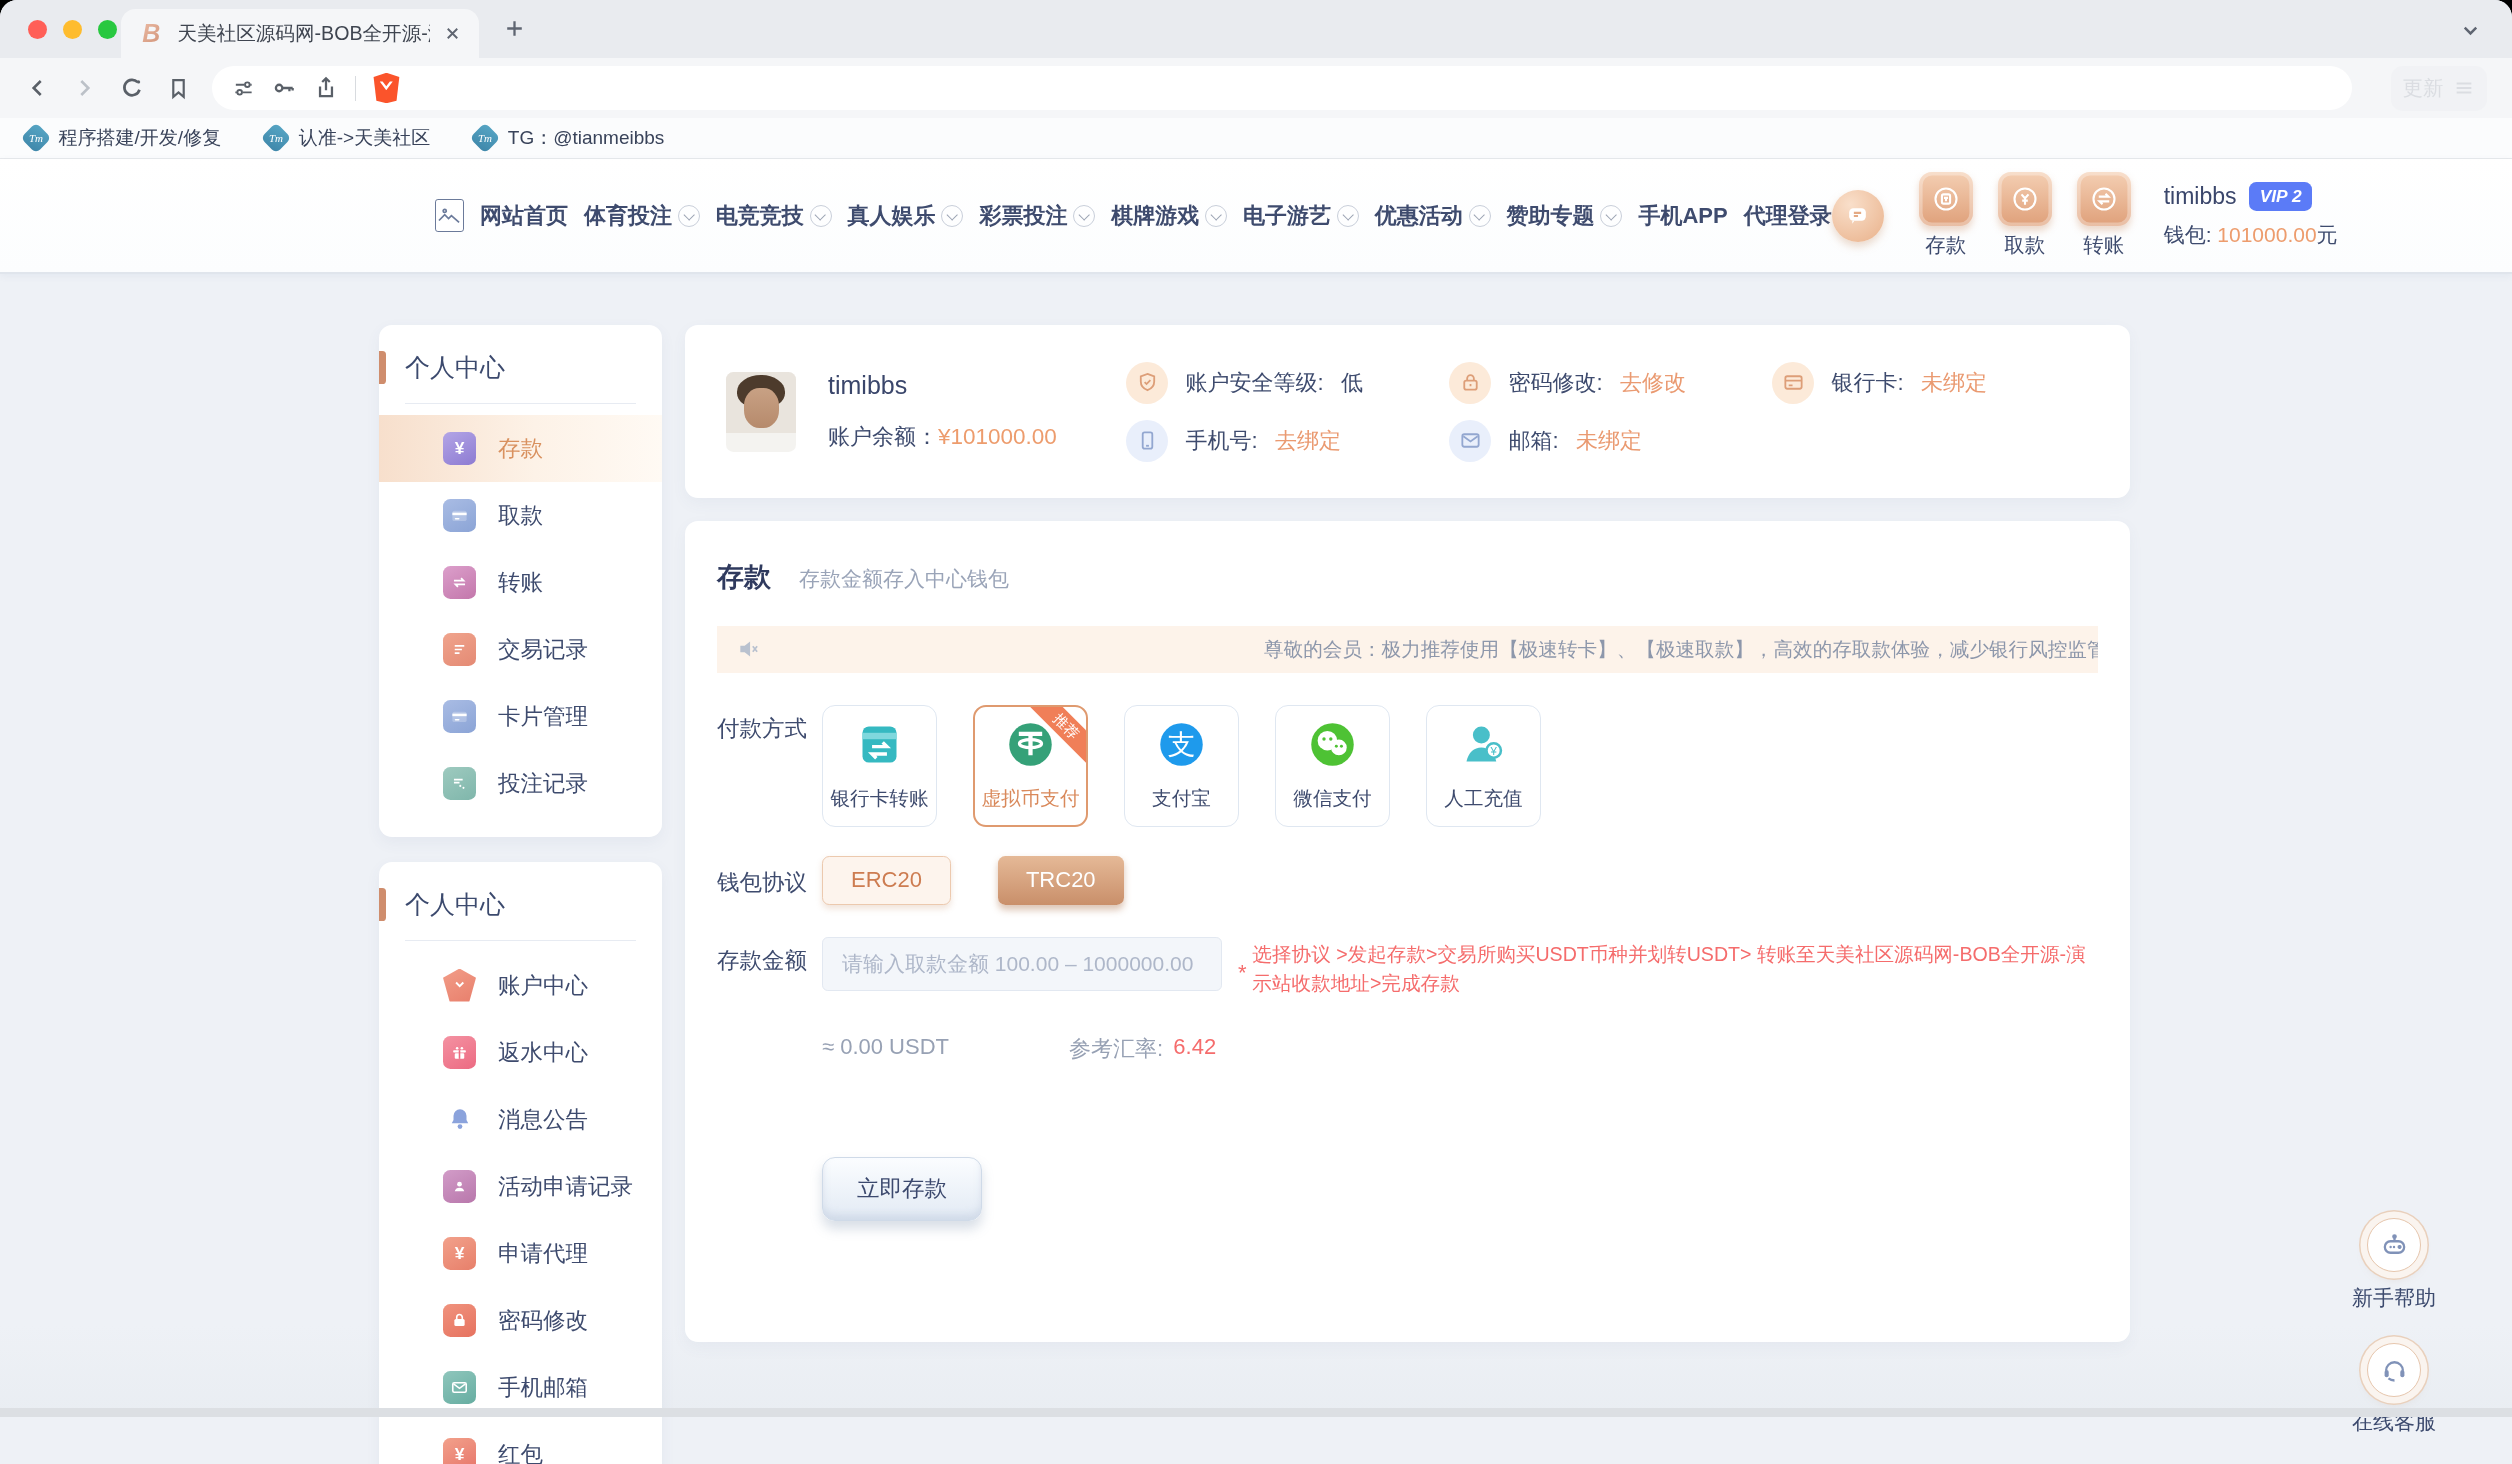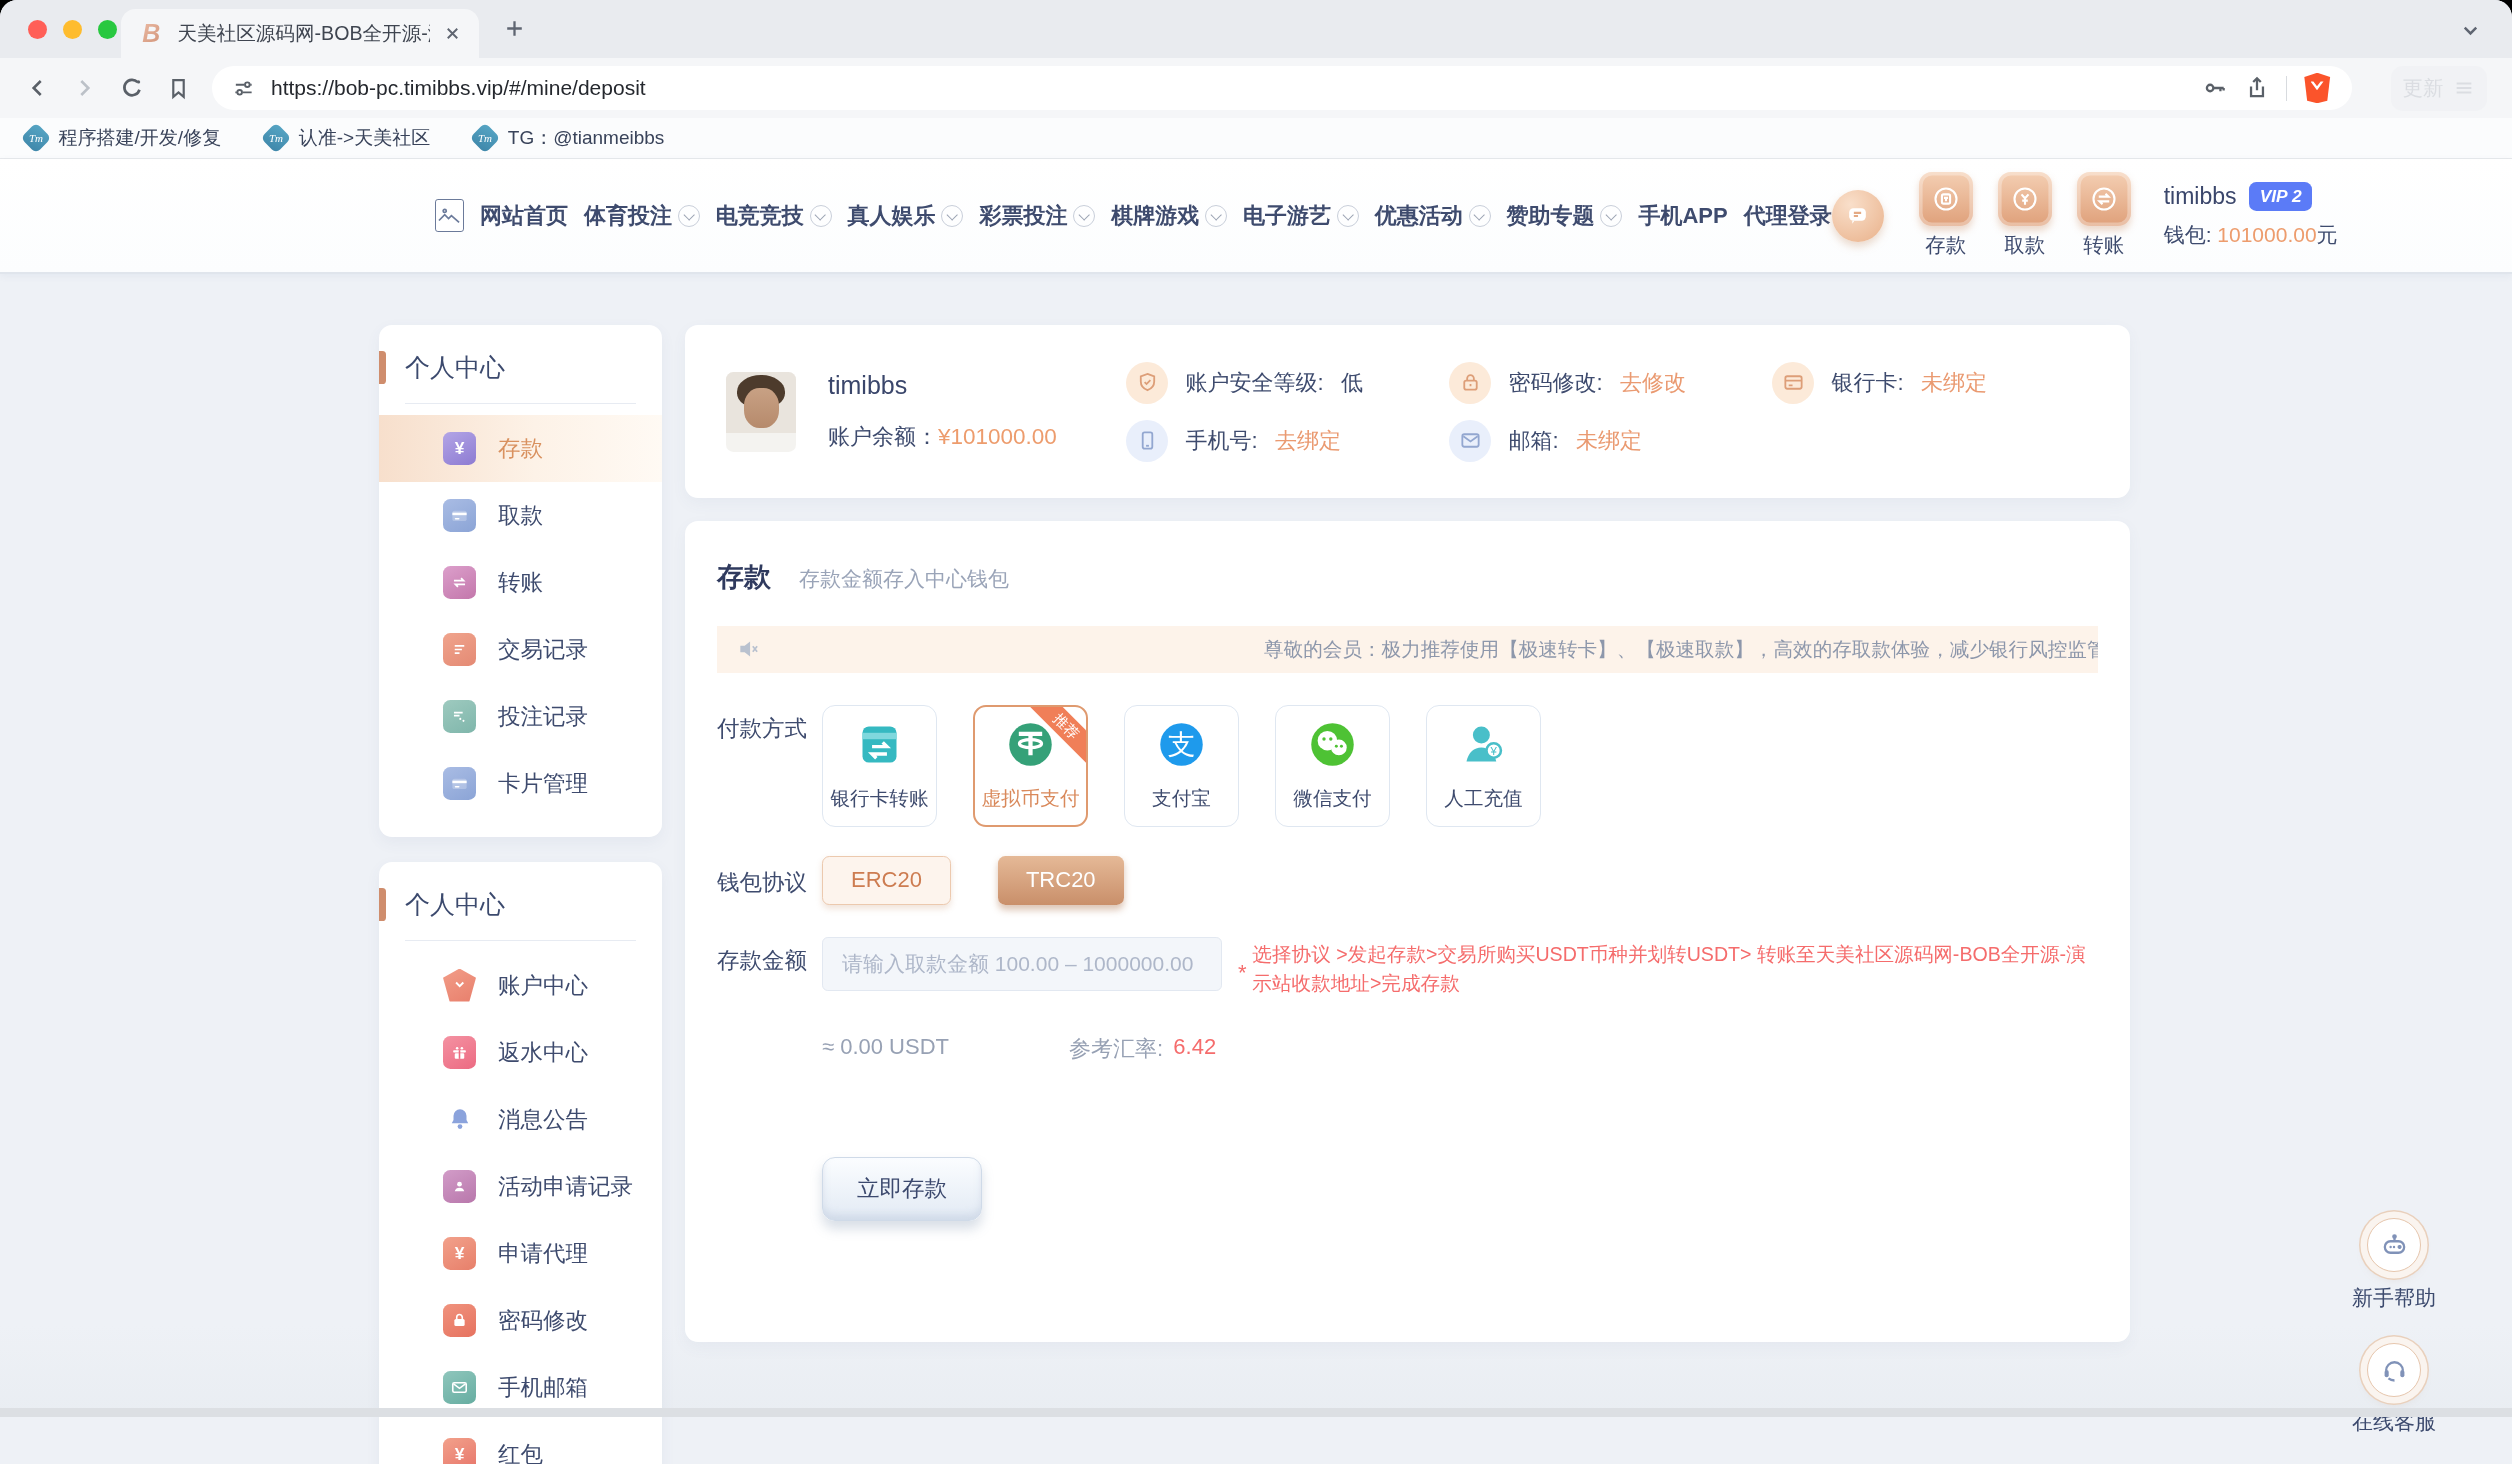--- a/index.html
+++ b/index.html
@@ -168,21 +168,20 @@
         </svg>
     </span>
     <div class="urlbar">
       <span class="tb-ico">
         <svg width="23" height="23" viewBox="0 0 24 24" stroke="currentColor" stroke-width="2" fill="none">
             <path d="M4 8h9M19 8h1.5M3.5 16h1.6M11 16h9.5"></path>
             <circle cx="16" cy="8" r="2.4"></circle>
             <circle cx="8" cy="16" r="2.4"></circle>
           </svg>
       </span>
-      <span class="url-text">https://bob-pc.timibbs.vip/#/mine/deposit</span>
       <span class="tb-ico">
         <svg width="26" height="26" viewBox="0 0 24 24" stroke="currentColor" stroke-width="2.1" fill="none">
             <circle cx="7.5" cy="12" r="3"></circle>
             <path d="M10.5 12H20M17 12v3M20 12v2.4"></path>
           </svg>
       </span>
       <span class="tb-ico">
         <svg width="26" height="26" viewBox="0 0 24 24" stroke="currentColor" stroke-width="2.1" fill="none">
             <path d="M12 14V3.5M8.5 6.5L12 3l3.5 3.5"></path>
             <path d="M6.5 10.5v9h11v-9"></path>
@@ -350,38 +349,38 @@
           </div>
           <div class="side-item">
             <span class="si-ico" style="background:linear-gradient(150deg,#f0a48d,#e48a74)">
               <svg width="19" height="19" viewBox="0 0 24 24" stroke="#fff" stroke-width="2.2" fill="none">
                   <path d="M6 7.5h12M6 12h9M6 16.5h6"></path>
                 </svg>
             </span>
             <span>交易记录</span>
           </div>
           <div class="side-item">
+            <span class="si-ico" style="background:linear-gradient(150deg,#a9bce4,#8ba4d6)">
+              <svg width="19" height="19" viewBox="0 0 24 24" fill="none">
+                  <rect x="3" y="6" width="18" height="13" rx="2.4" fill="#fff" opacity=".25"></rect>
+                  <rect x="3" y="8.4" width="18" height="3.2" fill="#fff"></rect>
+                  <rect x="6" y="15" width="6" height="2" rx="1" fill="#fff"></rect>
+                </svg>
+            </span>
+            <span>卡片管理</span>
+          </div>
+          <div class="side-item">
             <span class="si-ico" style="background:linear-gradient(150deg,#9ecabf,#7fb6ab)">
               <svg width="19" height="19" viewBox="0 0 24 24" stroke="#fff" stroke-width="2.2" fill="none">
                   <path d="M5 7h11M5 11h7"></path>
                   <circle cx="13" cy="15" r="1.3" fill="#fff" stroke="none"></circle>
                   <circle cx="17" cy="17.5" r="1.3" fill="#fff" stroke="none"></circle>
                 </svg>
             </span>
             <span>投注记录</span>
-          </div>
-          <div class="side-item">
-            <span class="si-ico" style="background:linear-gradient(150deg,#a9bce4,#8ba4d6)">
-              <svg width="19" height="19" viewBox="0 0 24 24" fill="none">
-                  <rect x="3" y="6" width="18" height="13" rx="2.4" fill="#fff" opacity=".25"></rect>
-                  <rect x="3" y="8.4" width="18" height="3.2" fill="#fff"></rect>
-                  <rect x="6" y="15" width="6" height="2" rx="1" fill="#fff"></rect>
-                </svg>
-            </span>
-            <span>卡片管理</span>
           </div>
         </div>
       </div>
 
       <div class="side-card">
         <div class="side-title">个人中心</div>
         <div class="side-items">
           <div class="side-item">
             <span class="si-ico diamond" style="background:linear-gradient(150deg,#f29d88,#e87f6c)">
               <svg width="17.4" height="17.4" viewBox="0 0 24 24" stroke="#fff" stroke-width="2.6" fill="none">

